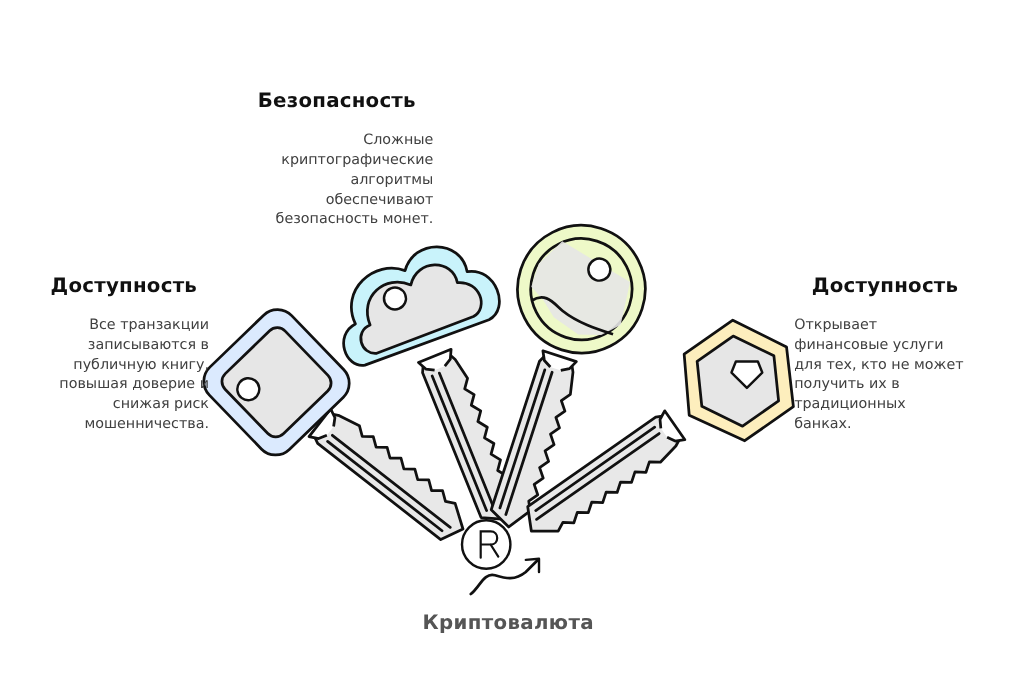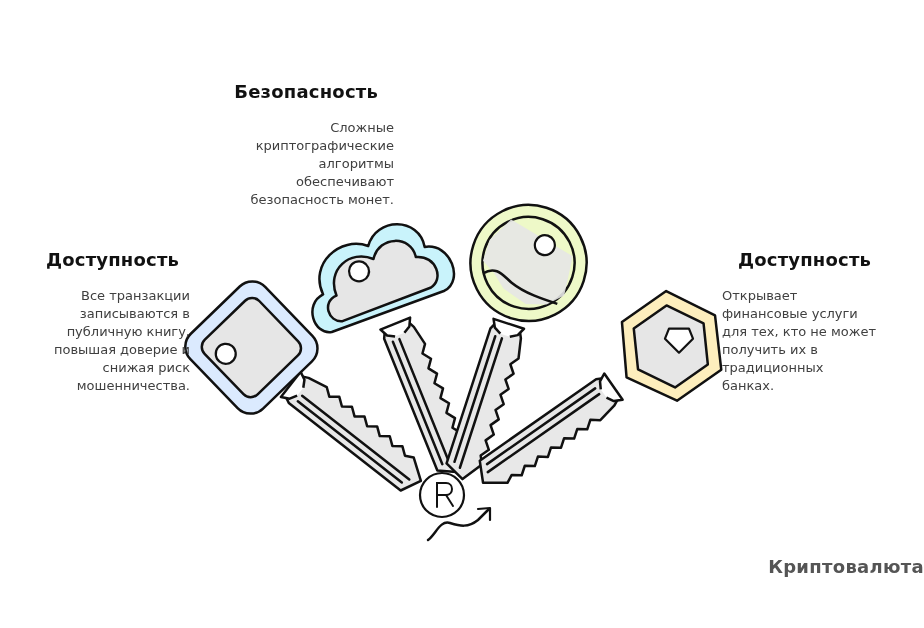--- a/index.html
+++ b/index.html
@@ -4,21 +4,21 @@
 <style>
   html, body { margin: 0; padding: 0; background: #ffffff; }
   body { width: 924px; height: 628px; position: relative; overflow: hidden;
          font-family: "DejaVu Sans", sans-serif; color: #111; }
   .block { position: absolute; }
   .title { font-weight: bold; font-size: 18px; letter-spacing: 0.2px; margin: 16px; line-height: 22px; color: #111; }
   .desc  { font-size: 13px; line-height: 18px; margin: 0; color: #404040; white-space: pre-line; }
   .right-align { text-align: right; }
   .left-align { text-align: left; }
   svg.keys { position: absolute; left: 0; top: 0; }
-  .center-label { position: absolute; left: 0; width: 924px; top: 556px; text-align: right;
+  .center-label { position: absolute; left: 0; width: 924px; top: 556px; text-align: center;
                   font-weight: bold; font-size: 18px; color: #555; letter-spacing: 0.3px; }
 </style>
 </head>
 <body>
 
 <svg class="keys" width="924" height="628" viewBox="0 0 924 628">
   <defs>
     <g id="blade">
 
       <path d="M-12,0 L-16,8 L-16,150 L4,160 L18,140 L14,132 L20,124 L14,116 L20,108 L14,100 L20,92 L14,84 L20,76 L14,68 L20,60 L14,52 L20,44 L14,36 L20,28 L16,8 L12,0 Z" fill="#e8e8e8" stroke="#111" stroke-width="2.5" stroke-linejoin="round"></path>

